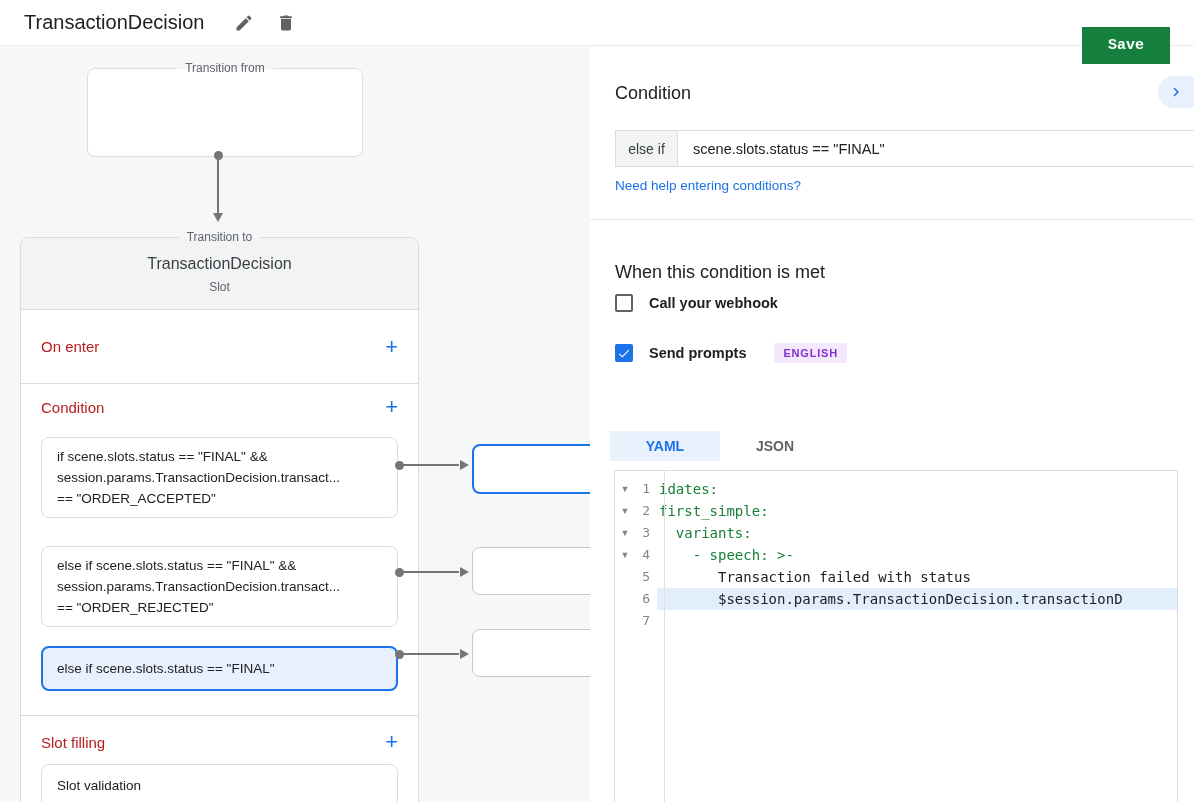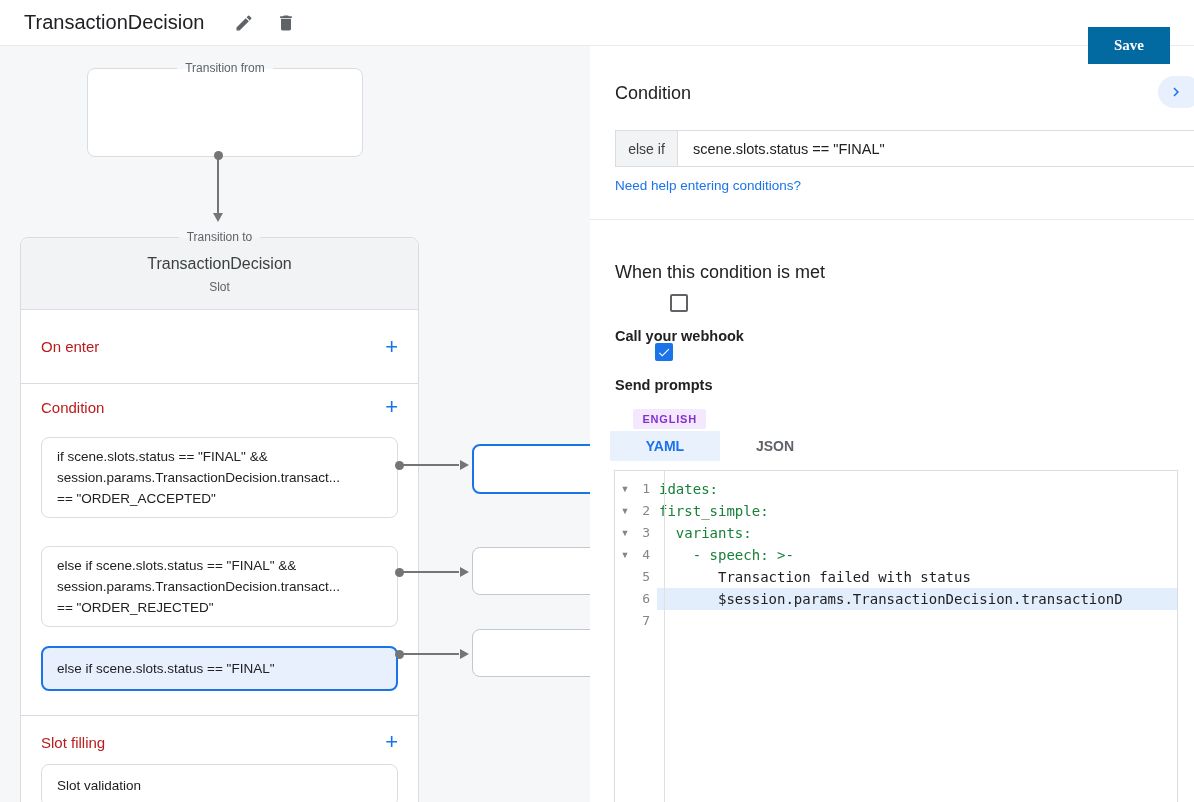--- a/index.html
+++ b/index.html
@@ -8,22 +8,22 @@
   
   .topbar { position:absolute; left:0; top:0; width:1194px; height:46px;
     display:flex; align-items:center; justify-content:space-between;
     padding:0 24px; background:#fff; border-bottom:1px solid #e8eaed; z-index:30; }
   .topbar-left { display:flex; align-items:center; gap:10px; }
   .page-title { font-size:20px; color:#202124; margin-right:14px; }
   .icon-btn { background:none; border:none; cursor:pointer; width:32px; height:32px;
     display:flex; align-items:center; justify-content:center; border-radius:50%; }
   .topbar-right { display:flex; align-items:flex-end; gap:28px;flex-direction:column; }
   .cancel-btn { background:none; border:none; color:#1a73e8; font-size:15px; font-weight:bold; cursor:pointer; font-family:inherit; }
-  .save-btn { background:#0369a1; border:none; color:#fff; font-size:15px; font-weight:bold;
-    padding:0 26px; height:37px; border-radius:0; cursor:pointer; font-family:Liberation Serif, serif; }
+  .save-btn { background:#15803d; border:none; color:#fff; font-size:15px; font-weight:bold;
+    padding:0 26px; height:37px; border-radius:0; cursor:pointer; font-family:Liberation Mono, monospace; }
 
   
   .diagram { position:absolute; left:0; top:46px; width:590px; height:756px;
     background:#f6f7f9; overflow:hidden; z-index:1; }
 
   .legend { position:absolute; top:-8px; left:50%; transform:translateX(-50%);
     font-size:12px; color:#5f6368; padding:0 8px; white-space:nowrap; line-height:15px; }
   .legend-from { background:linear-gradient(to bottom,#f6f7f9 53%,#ffffff 53%); }
   .legend-to   { background:linear-gradient(to bottom,#f6f7f9 53%,#f1f3f4 53%); }
 
@@ -94,21 +94,21 @@
   .elseif-input { flex:1; border:none; outline:none; padding:0 15px; font-size:14.5px;
     color:#202124; font-family:inherit; background:#fff; }
 
   .help-link { position:absolute; left:25px; top:132px; font-size:13.5px; color:#1a73e8;
     text-decoration:none; cursor:pointer; }
 
   .panel-divider { position:absolute; left:0; top:173px; width:604px; height:1px; background:#e8eaed; }
 
   .when-title { position:absolute; left:25px; top:216px; font-size:18px; color:#202124; }
 
-  .check-row { position:absolute; left:25px; display:flex; align-items:center; gap:16px;flex-direction:column; }
+  .check-row { position:absolute; left:25px; display:flex; align-items:center; gap:16px; }
   .cr-webhook { top:248px; }
   .cr-prompts { top:297px; }
   .checkbox { width:18px; height:18px; border:2px solid #5f6368; border-radius:2px; background:#fff; cursor:pointer; }
   .checkbox.checked { background:#1a73e8; border-color:#1a73e8; display:flex; align-items:center; justify-content:center; }
   .check-label { font-size:14.5px; font-weight:bold; color:#202124; }
   .lang-badge { margin-left:12px; background:#f3e8fd; color:#8430ce; font-size:11px;
     font-weight:bold; letter-spacing:0.8px; padding:4px 9px; border-radius:2px; }
 
   .hint { position:absolute; left:25px; top:330px; width:560px; font-size:13.5px;
     line-height:18px; color:#3c4043; }

